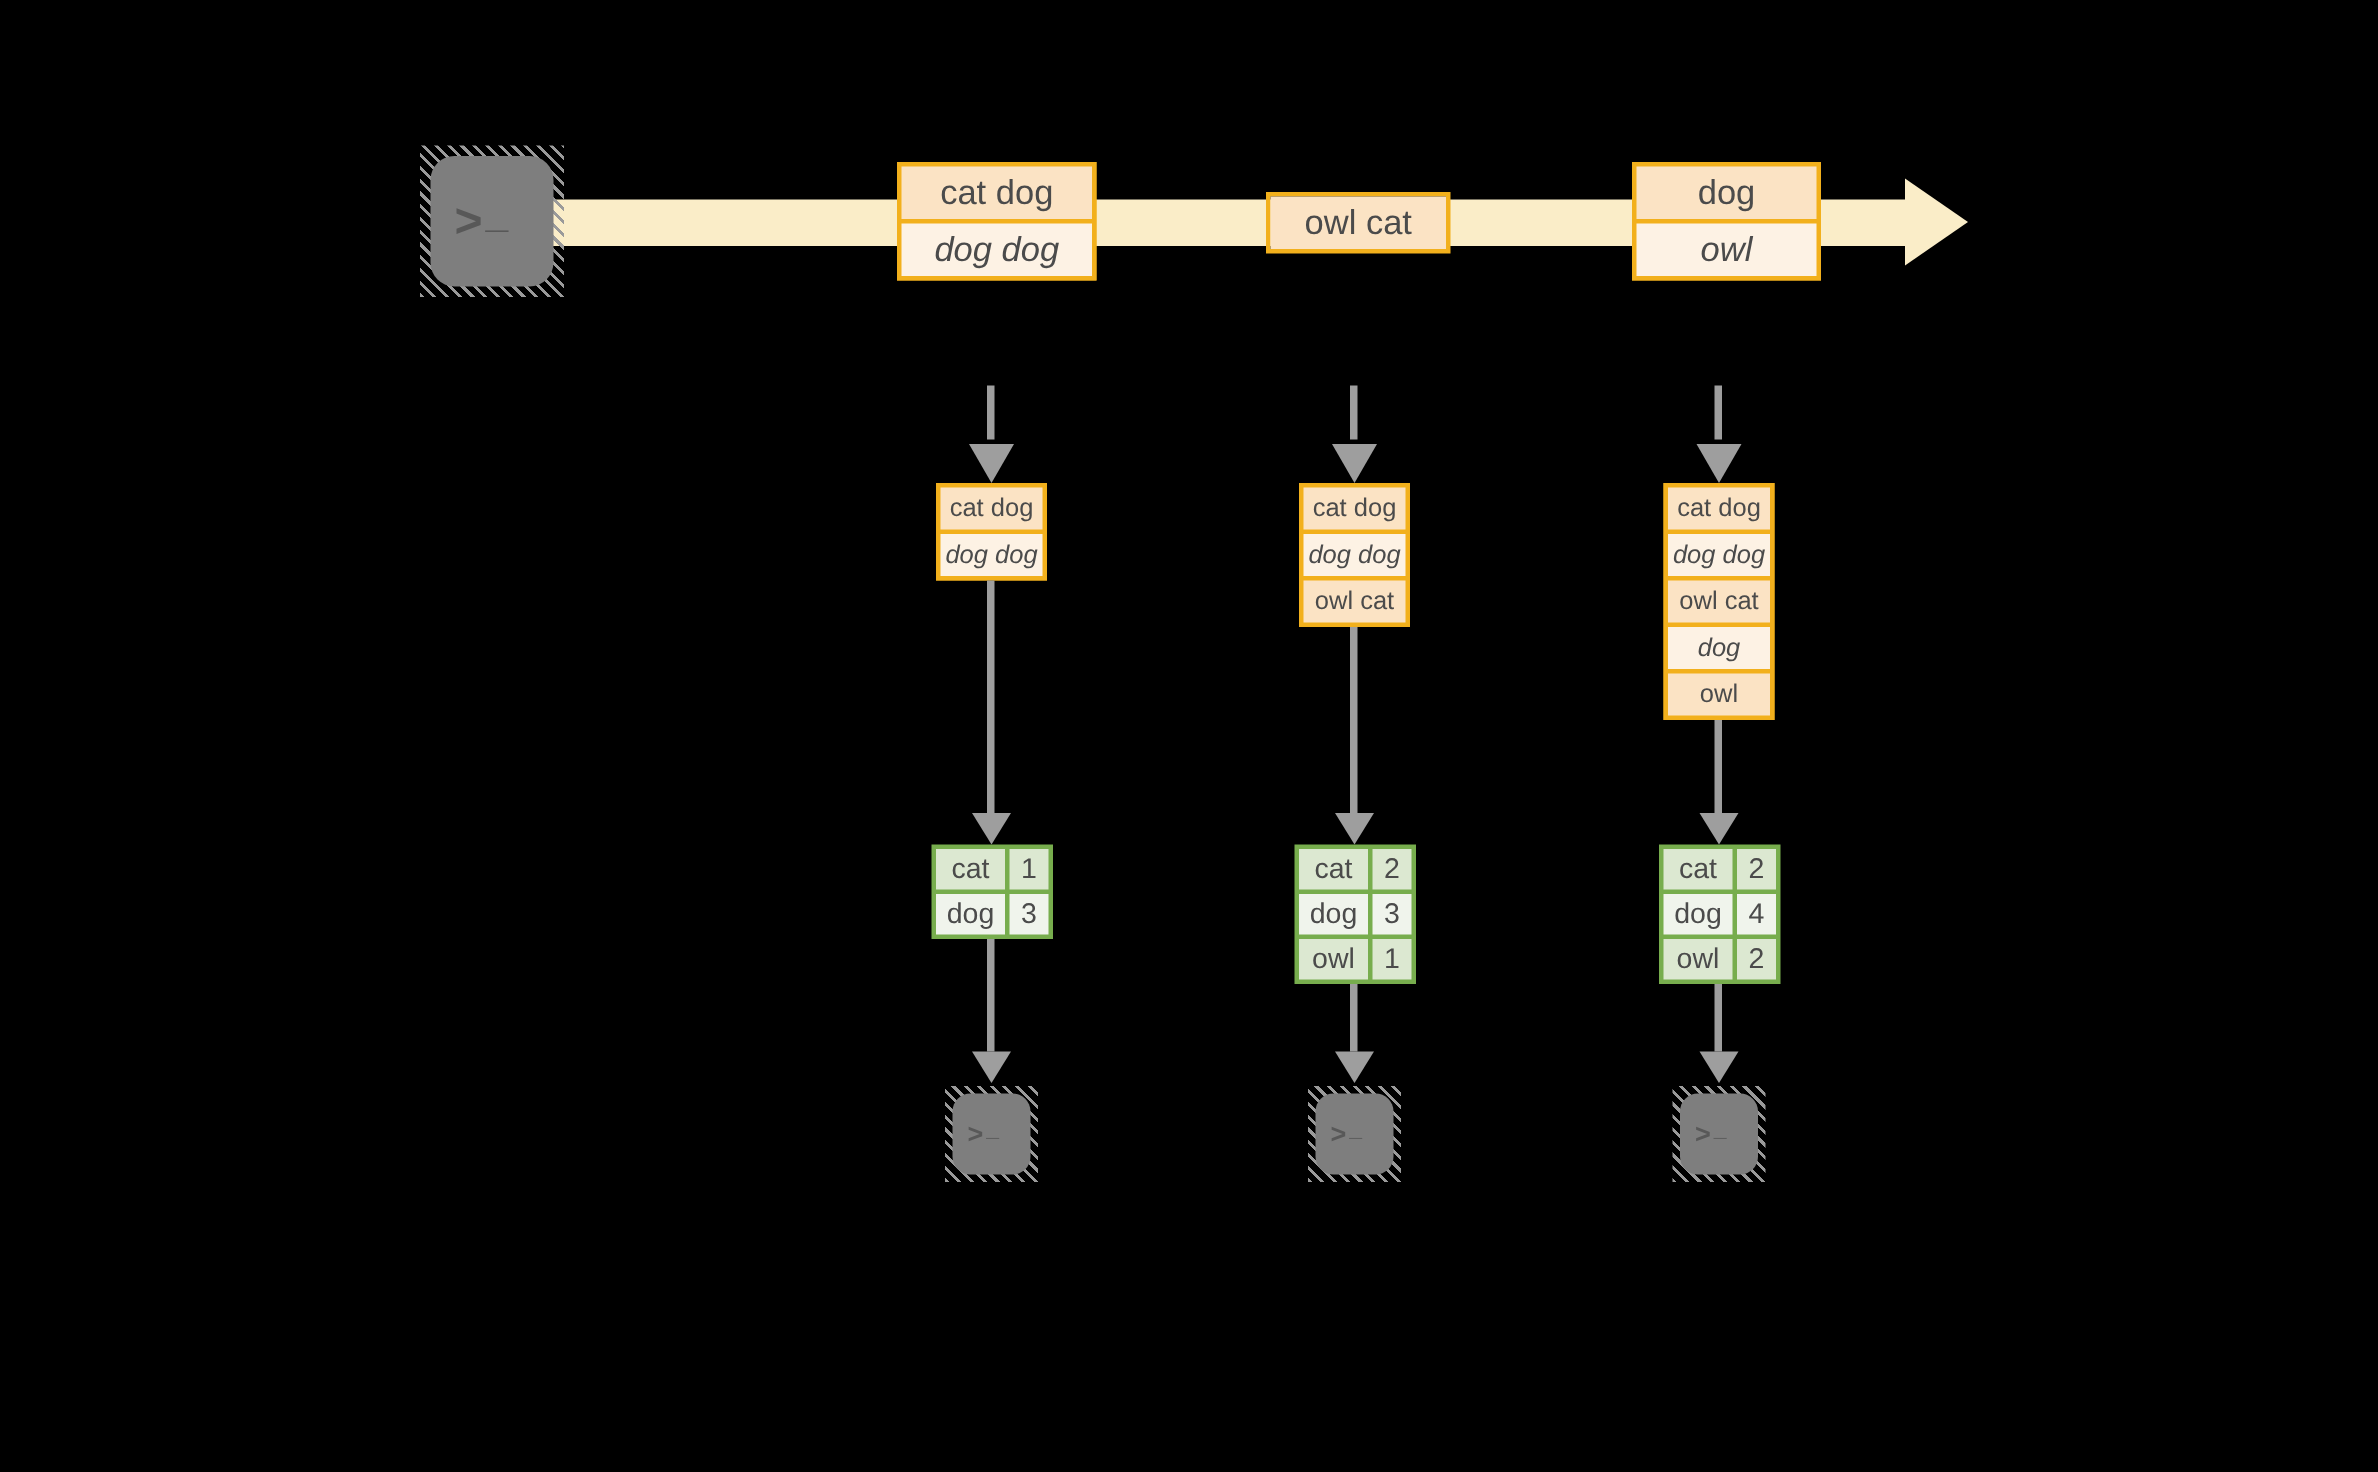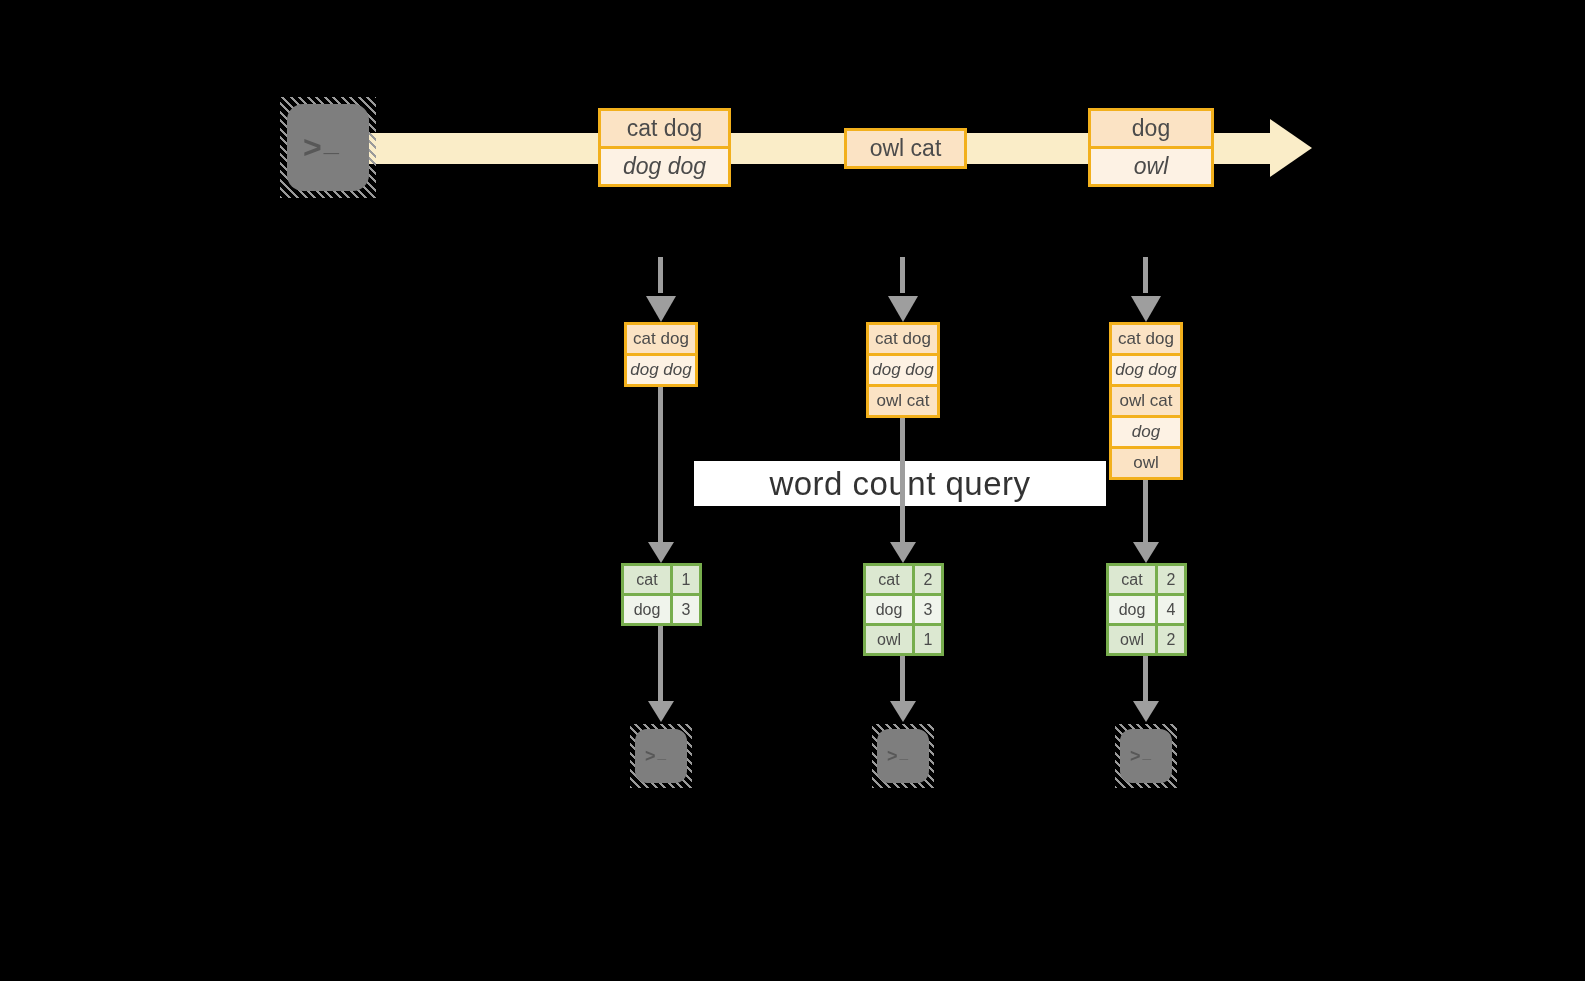--- a/index.html
+++ b/index.html
@@ -41,21 +41,21 @@
   .tri{position:absolute; width:0; height:0; z-index:4;
     border-left:13px solid transparent; border-right:13px solid transparent; border-top:21px solid var(--arrow);}
   .tri.big{border-left-width:15px; border-right-width:15px; border-top-width:26px;}
   
   .banner{position:absolute; left:694px; top:461px; width:412px; height:45px; background:var(--bannerbg); z-index:2;
     display:flex; align-items:center; justify-content:center;}
   .banner span{font-size:33px; font-weight:300; color:var(--bannertext); letter-spacing:0.5px; white-space:nowrap;}
   
   .wc-table{position:absolute; background:var(--green); padding:3px; display:grid;
     grid-template-columns:46px 26px; gap:3px; z-index:4;}
-  .wc-cell{height:27px; line-height:27px; text-align:center; font-size:16px; color:var(--text);}
+  .wc-cell{height:27px; line-height:27px; text-align:center; font-size:19px; color:var(--text);}
   .row-even{background:var(--greenrow);}
   .row-odd{background:var(--greenrowlight);}
 </style>
 </head>
 <body>
 
 <div class="canvas">
 
   <div class="band"></div>
   <div class="band-head"></div>
@@ -76,23 +76,20 @@
       </div>
       <div class="msg-box" style="left: 844px; top: 128px; width: 117px;">
         <div class="msg-row tone-peach">owl cat</div>
       </div>
       <div class="msg-box" style="left: 1088px; top: 108px; width: 120px;">
         <div class="msg-row tone-peach">dog</div>
         <div class="msg-row tone-light">owl</div>
       </div>
     </div>
 
-  <div class="banner">
-    <span>word count query</span>
-  </div>
 
   <div id="columns">
       <div class="vdash" style="left: 658px; top: 257px; height: 36px;"></div>
       <div class="tri big" style="left: 646px; top: 296px;"></div>
       <div class="stack" style="left: 624px; top: 322px;">
         <div class="stack-row tone-peach">cat dog</div>
         <div class="stack-row tone-light">dog dog</div>
       </div>
       <div class="vline" style="left: 658px; top: 387px; height: 155px;"></div>
       <div class="tri" style="left: 648px; top: 542px;"></div>

